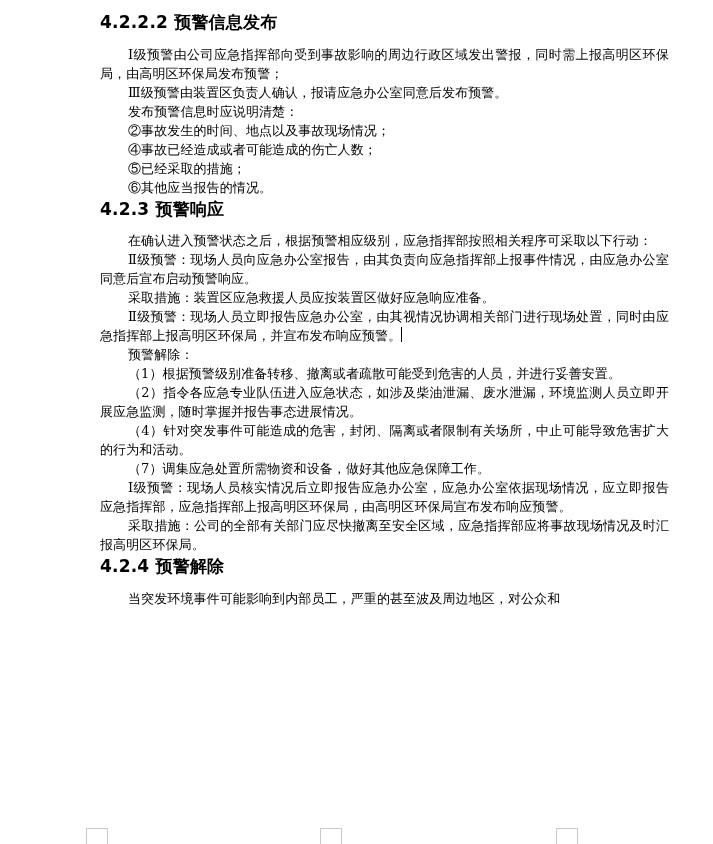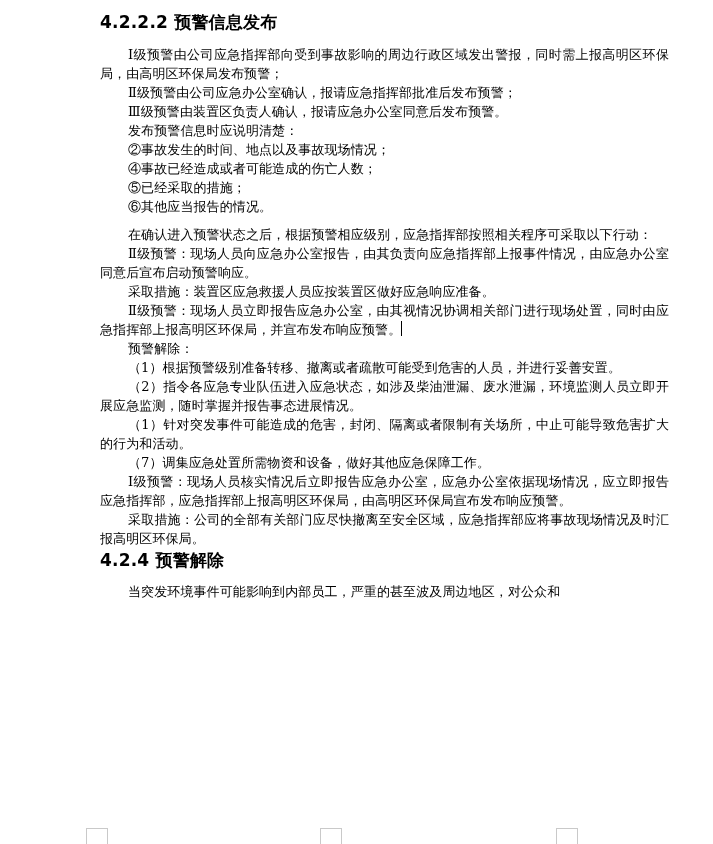--- a/index.html
+++ b/index.html
@@ -87,41 +87,41 @@
 <body>
 
 <div class="page">
 
   <h2 class="heading heading-block">4.2.2.2 预警信息发布</h2>
 
   <div class="spacer-sm"></div>
 
   <div class="para-group">
     <p class="para indent2">I级预警由公司应急指挥部向受到事故影响的周边行政区域发出警报，同时需上报高明区环保局，由高明区环保局发布预警；</p>
-    <p class="para indent2">Ⅱ级预警由公司应急办公室确认，报请应急指挥部批准后发布预警；</p>
     <p class="para indent2">Ⅲ级预警由装置区负责人确认，报请应急办公室同意后发布预警。</p>
     <p class="para indent2">发布预警信息时应说明清楚：</p>
     <p class="para indent2">②事故发生的时间、地点以及事故现场情况；</p>
     <p class="para indent2">④事故已经造成或者可能造成的伤亡人数；</p>
     <p class="para indent2">⑤已经采取的措施；</p>
     <p class="para indent2">⑥其他应当报告的情况。</p>
   </div>
 
+  <h2 class="heading heading-gap-top heading-block">4.2.3 预警响应</h2>
 
   <div class="spacer-sm"></div>
 
   <div class="para-group">
     <p class="para indent2">在确认进入预警状态之后，根据预警相应级别，应急指挥部按照相关程序可采取以下行动：</p>
     <p class="para indent2">Ⅱ级预警：现场人员向应急办公室报告，由其负责向应急指挥部上报事件情况，由应急办公室同意后宣布启动预警响应。</p>
     <p class="para indent2">采取措施：装置区应急救援人员应按装置区做好应急响应准备。</p>
     <p class="para indent2"><span>Ⅱ级预警：现场人员立即报告应急办公室，由其视情况协调相关部门进行现场处置，同时由应急指挥部上报高明区环保局，并宣布发布响应预警。</span><span class="caret"></span></p>
     <p class="para indent2">预警解除：</p>
     <p class="para indent2">（1）根据预警级别准备转移、撤离或者疏散可能受到危害的人员，并进行妥善安置。</p>
     <p class="para indent2">（2）指令各应急专业队伍进入应急状态，如涉及柴油泄漏、废水泄漏，环境监测人员立即开展应急监测，随时掌握并报告事态进展情况。</p>
-    <p class="para indent2">（1）针对突发事件可能造成的危害，封闭、隔离或者限制有关场所，中止可能导致危害扩大的行为和活动。</p>
+    <p class="para indent2">（4）针对突发事件可能造成的危害，封闭、隔离或者限制有关场所，中止可能导致危害扩大的行为和活动。</p>
     <p class="para indent2">（7）调集应急处置所需物资和设备，做好其他应急保障工作。</p>
     <p class="para indent2">I级预警：现场人员核实情况后立即报告应急办公室，应急办公室依据现场情况，应立即报告应急指挥部，应急指挥部上报高明区环保局，由高明区环保局宣布发布响应预警。</p>
     <p class="para indent2">采取措施：公司的全部有关部门应尽快撤离至安全区域，应急指挥部应将事故现场情况及时汇报高明区环保局。</p>
   </div>
 
   <h2 class="heading heading-gap-top heading-block">4.2.4 预警解除</h2>
 
   <div class="spacer-sm"></div>
 
   <div class="para-group">

